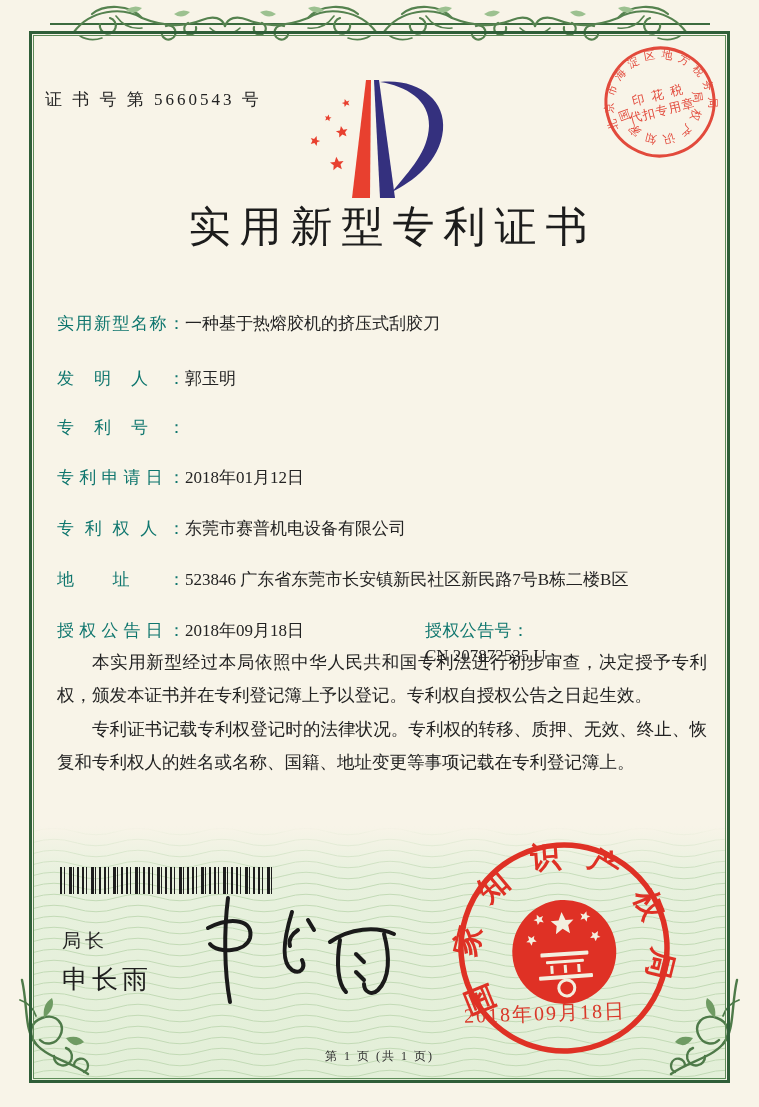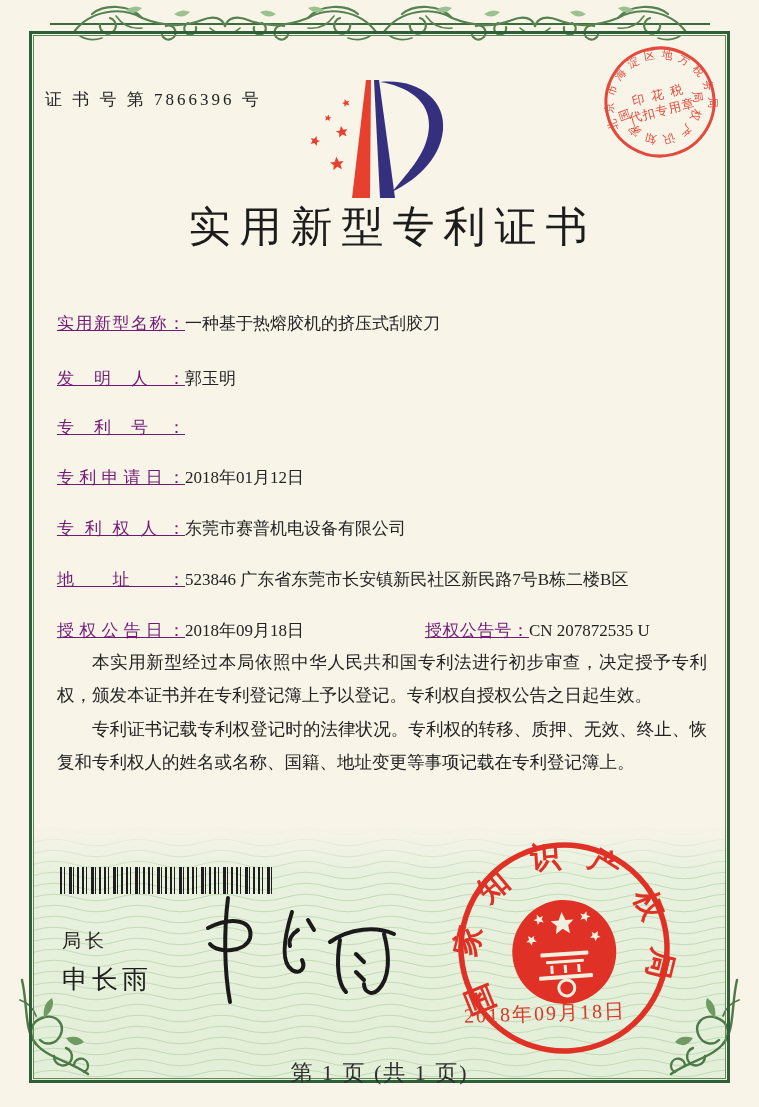--- a/index.html
+++ b/index.html
@@ -23,25 +23,25 @@
     left:45px;top:88px;font-size:17px;letter-spacing:3px;color:#222;
   }
   .title{
     left:0;top:199px;width:759px;text-align:center;
     font-size:42px;font-weight:400;letter-spacing:9px;color:#1c1c1c;margin-left:13px;
   }
   .fields{left:57px;top:0;width:650px;font-size:17px;}
   .f-row{position:absolute;display:flex;align-items:flex-start;line-height:25px;}
   .f-label{
     display:inline-block;width:128px;white-space:nowrap;
-    text-align:justify;text-align-last:justify;flex:none;color:#701a75;text-decoration:underline;
+    text-align:justify;text-align-last:justify;flex:none;color:#0f766e;
   }
   .f-value{margin-left:0;color:#232323;}
   .f-value.wrap{width:512px;}
-  .grant-right{position:absolute;left:368px;top:0;display:flex;}
+  .grant-right{position:absolute;left:368px;top:0;display:flex;flex-direction:column;}
   .grant-right .f-label{width:104px;}
   .paras{left:57px;top:646px;width:650px;}
   .paras p{
     margin:0;text-indent:2em;font-size:17.5px;line-height:33.4px;
     text-align:justify;color:#232323;
   }
   .band{left:33px;top:826px;width:693px;height:254px;}
   .barcode{
     left:60px;top:867px;width:212px;height:27px;
     background-image:repeating-linear-gradient(90deg,
@@ -52,21 +52,21 @@
       #1d1d1d 17px,#1d1d1d 19px,rgba(0,0,0,0) 19px,rgba(0,0,0,0) 22px);
   }
   .officer-title{left:62px;top:928px;font-size:19px;letter-spacing:4px;color:#1f1f1f;}
   .officer-name{left:62px;top:962px;font-size:26px;letter-spacing:4px;color:#1f1f1f;}
   .seal-date{
     left:464px;top:1000px;font-size:20px;letter-spacing:2px;
     color:#d9382a;transform:rotate(-2deg);white-space:nowrap;
   }
   .footer{
     left:0;top:1048px;width:759px;text-align:center;
-    font-size:22px;letter-spacing:2px;color:#2e2e2e;margin-top:10px;
+    font-size:12px;letter-spacing:2px;color:#2e2e2e;
   }
   .tax-stamp{left:602px;top:44px;transform:rotate(-14deg);}
   .seal{left:452px;top:836px;transform:rotate(-4deg);}
   svg text{font-family:"Liberation Serif","DejaVu Serif",serif;}
 </style>
 </head>
 <body>
 
 <svg width="0" height="0" style="position:absolute" aria-hidden="true">
   <defs>
@@ -129,21 +129,21 @@
 
 <svg class="abs" style="left:0;top:960px" width="759" height="147" viewBox="0 0 759 147">
   <use href="#cornerFl" transform="translate(14,18)"></use>
   <use href="#cornerFl" transform="translate(745,18) scale(-1,1)"></use>
 </svg>
 
 <div class="abs frame">
   <div class="frame-inner"></div>
 </div>
 
-<div class="abs cert-no">证 书 号 第 7866396 号</div>
+<div class="abs cert-no">证 书 号 第 5660543 号</div>
 
 <svg class="abs tax-stamp" width="116" height="116" viewBox="0 0 116 116">
   <defs>
     <path id="tsTop" d="M 12 76 A 48 48 0 1 1 104 76" fill="none"></path>
   </defs>
   <circle cx="58" cy="58" r="54" fill="none" stroke="#e24a3c" stroke-width="3"></circle>
   <text font-size="11" fill="#e24a3c" letter-spacing="5.5">
     <textPath href="#tsTop" startOffset="2">北京市海淀区地方税务局</textPath>
   </text>
   <text x="58" y="55" text-anchor="middle" font-size="12.5" fill="#e24a3c" letter-spacing="2">印 花 税</text>

